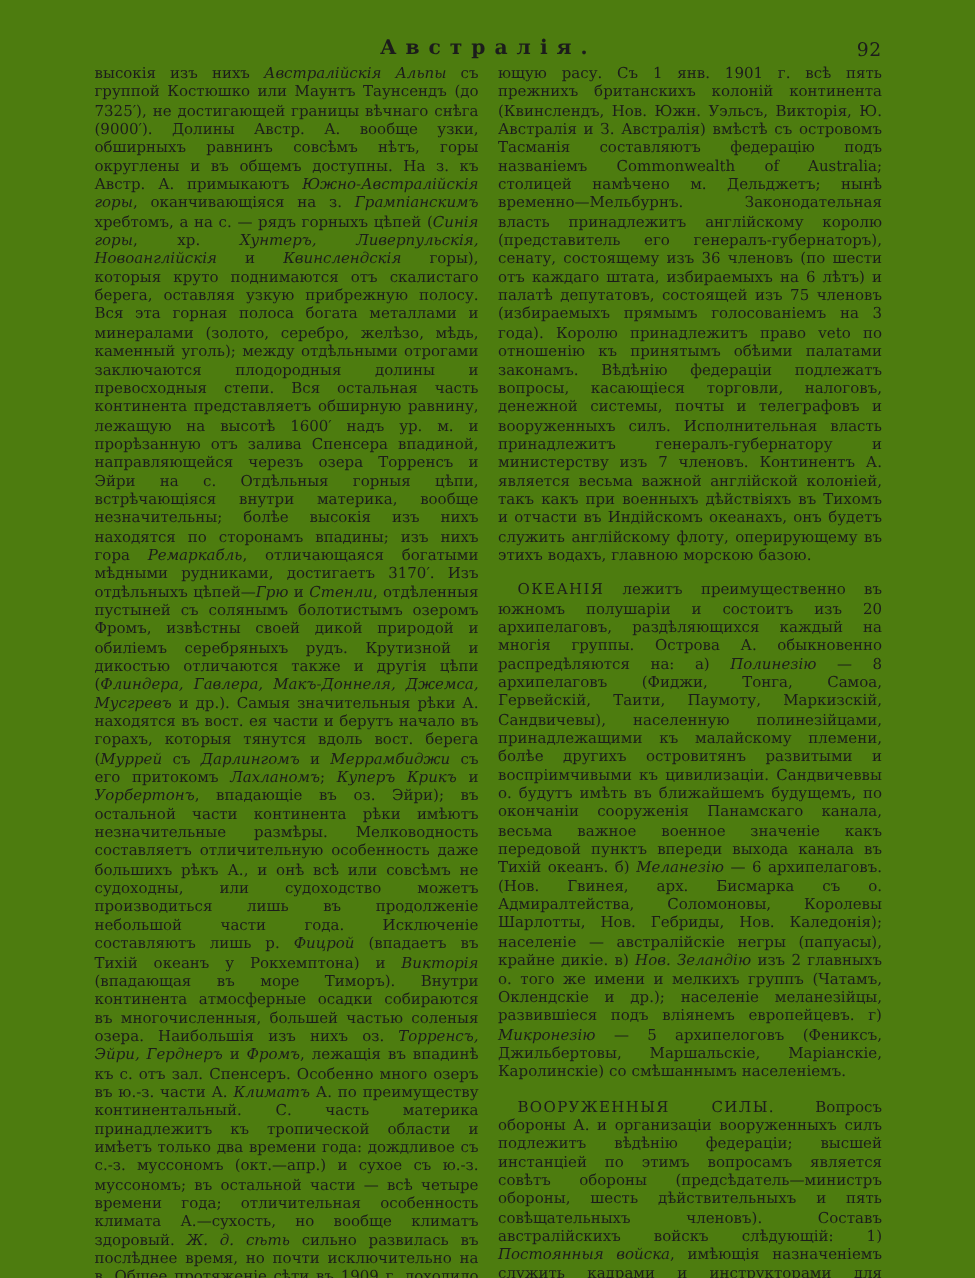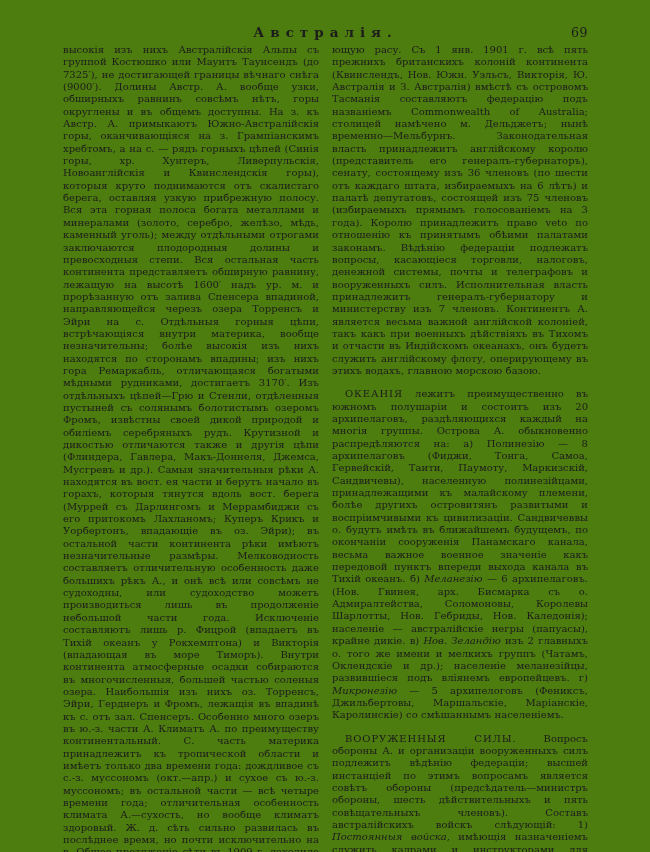--- a/index.html
+++ b/index.html
@@ -50,31 +50,31 @@
   }
   .col p {
     margin: 0;
     text-align: justify;
     font-size: 10px;
     line-height: 12.35px;
     word-spacing: 0.2px;
   }
   .col p.indent { text-indent: 13px; }
   .col p.space-before { margin-top: 11px; }
-  .run-i  { }
+  .run-i  { font-style: italic; }
   .run-bi { font-style: italic; font-weight: normal; }
   .run-caps { letter-spacing: 0.9px; }
 </style>
 </head>
 <body>
 
 <div class="page">
   <div class="header">
     <div class="title">Австралія.</div>
-    <div class="pagenum">69</div>
+    <div class="pagenum">92</div>
   </div>
   <div class="columns">
     <div class="col" id="col-left">
         <p class=""><span class="run">высокія изъ нихъ </span><span class="run-i">Австралійскія Альпы</span><span class="run"> съ группой Костюшко или Маунтъ Таунсендъ (до 7325′), не достигающей границы вѣчнаго снѣга (9000′). Долины Австр. А. вообще узки, обширныхъ равнинъ совсѣмъ нѣтъ, горы округлены и въ общемъ доступны. На з. къ Австр. А. примыкаютъ </span><span class="run-i">Южно-Австралійскія горы</span><span class="run">, оканчивающіяся на з. </span><span class="run-i">Грампіанскимъ</span><span class="run"> хребтомъ, а на с. — рядъ горныхъ цѣпей (</span><span class="run-i">Синія горы</span><span class="run">, хр. </span><span class="run-i">Хунтеръ, Ливерпульскія, Новоанглійскія</span><span class="run"> и </span><span class="run-i">Квинслендскія</span><span class="run"> горы), которыя круто поднимаются отъ скалистаго берега, оставляя узкую прибрежную полосу. Вся эта горная полоса богата металлами и минералами (золото, серебро, желѣзо, мѣдь, каменный уголь); между отдѣльными отрогами заключаются плодородныя долины и превосходныя степи. Вся остальная часть континента представляетъ обширную равнину, лежащую на высотѣ 1600′ надъ ур. м. и прорѣзанную отъ залива Спенсера впадиной, направляющейся черезъ озера Торренсъ и Эйри на с. Отдѣльныя горныя цѣпи, встрѣчающіяся внутри материка, вообще незначительны; болѣе высокія изъ нихъ находятся по сторонамъ впадины; изъ нихъ гора </span><span class="run-i">Ремаркабль</span><span class="run">, отличающаяся богатыми мѣдными рудниками, достигаетъ 3170′. Изъ отдѣльныхъ цѣпей—</span><span class="run-i">Грю</span><span class="run"> и </span><span class="run-i">Стенли</span><span class="run">, отдѣленныя пустыней съ солянымъ болотистымъ озеромъ Фромъ, извѣстны своей дикой природой и обиліемъ серебряныхъ рудъ. Крутизной и дикостью отличаются также и другія цѣпи (</span><span class="run-i">Флиндера, Гавлера, Макъ-Доннеля, Джемса, Мусгревъ</span><span class="run"> и др.). Самыя значительныя рѣки А. находятся въ вост. ея части и берутъ начало въ горахъ, которыя тянутся вдоль вост. берега (</span><span class="run-i">Муррей</span><span class="run"> съ </span><span class="run-i">Дарлингомъ</span><span class="run"> и </span><span class="run-i">Меррамбиджи</span><span class="run"> съ его притокомъ </span><span class="run-i">Лахланомъ</span><span class="run">; </span><span class="run-i">Куперъ Крикъ</span><span class="run"> и </span><span class="run-i">Уорбертонъ</span><span class="run">, впадающіе въ оз. Эйри); въ остальной части континента рѣки имѣютъ незначительные размѣры. Мелководность составляетъ отличительную особенность даже большихъ рѣкъ А., и онѣ всѣ или совсѣмъ не судоходны, или судоходство можетъ производиться лишь въ продолженіе небольшой части года. Исключеніе составляютъ лишь р. </span><span class="run-i">Фицрой</span><span class="run"> (впадаетъ въ Тихій океанъ у Рокхемптона) и </span><span class="run-i">Викторія</span><span class="run"> (впадающая въ море Тиморъ). Внутри континента атмосферные осадки собираются въ многочисленныя, большей частью соленыя озера. Наибольшія изъ нихъ оз. </span><span class="run-i">Торренсъ, Эйри, Герднеръ</span><span class="run"> и </span><span class="run-i">Фромъ</span><span class="run">, лежащія въ впадинѣ къ с. отъ зал. Спенсеръ. Особенно много озеръ въ ю.-з. части А. </span><span class="run-i">Климатъ</span><span class="run"> А. по преимуществу континентальный. С. часть материка принадлежитъ къ тропической области и имѣетъ только два времени года: дождливое съ с.-з. муссономъ (окт.—апр.) и сухое съ ю.-з. муссономъ; въ остальной части — всѣ четыре времени года; отличительная особенность климата А.—сухость, но вообще климатъ здоровый. </span><span class="run-i">Ж. д. сѣть</span><span class="run"> сильно развилась въ послѣднее время, но почти исключительно на в. Общее протяженіе сѣти въ 1909 г. доходило до 26.426 в. Ширина колеи въ различныхъ штатахъ неодинакова. Съ Англіей А. соединена 3 кабелями, проложенныхъ въ вост. и зап. направленіяхъ и черезъ Нидерландскую Индію. </span></p>
       </div>
     <div class="col" id="col-right">
         <p class=""><span class="run">ющую расу. Съ 1 янв. 1901 г. всѣ пять прежнихъ британскихъ колоній континента (Квинслендъ, Нов. Южн. Уэльсъ, Викторія, Ю. Австралія и З. Австралія) вмѣстѣ съ островомъ Тасманія составляютъ федерацію подъ названіемъ Commonwealth of Australia; столицей намѣчено м. Дельджетъ; нынѣ временно—Мельбурнъ. Законодательная власть принадлежитъ англійскому королю (представитель его генералъ-губернаторъ), сенату, состоящему изъ 36 членовъ (по шести отъ каждаго штата, избираемыхъ на 6 лѣтъ) и палатѣ депутатовъ, состоящей изъ 75 членовъ (избираемыхъ прямымъ голосованіемъ на 3 года). Королю принадлежитъ право veto по отношенію къ принятымъ обѣими палатами законамъ. Вѣдѣнію федераціи подлежатъ вопросы, касающіеся торговли, налоговъ, денежной системы, почты и телеграфовъ и вооруженныхъ силъ. Исполнительная власть принадлежитъ генералъ-губернатору и министерству изъ 7 членовъ. Континентъ А. является весьма важной англійской колоніей, такъ какъ при военныхъ дѣйствіяхъ въ Тихомъ и отчасти въ Индійскомъ океанахъ, онъ будетъ служить англійскому флоту, оперирующему въ этихъ водахъ, главною морскою базою.</span></p>
         <p class="indent space-before"><span class="run-caps">ОКЕАНІЯ</span><span class="run"> лежитъ преимущественно въ южномъ полушаріи и состоитъ изъ 20 архипелаговъ, раздѣляющихся каждый на многія группы. Острова А. обыкновенно распредѣляются на: а) </span><span class="run-i">Полинезію</span><span class="run"> — 8 архипелаговъ (Фиджи, Тонга, Самоа, Гервейскій, Таити, Паумоту, Маркизскій, Сандвичевы), населенную полинезійцами, принадлежащими къ малайскому племени, болѣе другихъ островитянъ развитыми и воспріимчивыми къ цивилизаціи. Сандвичеввы о. будутъ имѣть въ ближайшемъ будущемъ, по окончаніи сооруженія Панамскаго канала, весьма важное военное значеніе какъ передовой пунктъ впереди выхода канала въ Тихій океанъ. б) </span><span class="run-bi">Меланезію</span><span class="run"> — 6 архипелаговъ. (Нов. Гвинея, арх. Бисмарка съ о. Адмиралтейства, Соломоновы, Королевы Шарлотты, Нов. Гебриды, Нов. Каледонія); населеніе — австралійскіе негры (папуасы), крайне дикіе. в) </span><span class="run-bi">Нов. Зеландію</span><span class="run"> изъ 2 главныхъ о. того же имени и мелкихъ группъ (Чатамъ, Оклендскіе и др.); населеніе меланезійцы, развившіеся подъ вліянемъ европейцевъ. г) </span><span class="run-bi">Микронезію</span><span class="run"> — 5 архипелоговъ (Фениксъ, Джильбертовы, Маршальскіе, Маріанскіе, Каролинскіе) со смѣшаннымъ населеніемъ.</span></p>
         <p class="indent space-before"><span class="run-caps">ВООРУЖЕННЫЯ СИЛЫ.</span><span class="run"> Вопросъ обороны А. и организаціи вооруженныхъ силъ подлежитъ вѣдѣнію федераціи; высшей инстанціей по этимъ вопросамъ является совѣтъ обороны (предсѣдатель—министръ обороны, шесть дѣйствительныхъ и пять совѣщательныхъ членовъ). Составъ австралійскихъ войскъ слѣдующій: 1) </span><span class="run-bi">Постоянныя войска</span><span class="run">, имѣющія назначеніемъ служить кадрами и инструкторами для милиціи и волонтеровъ. Комплектуются вербовкой, возрастъ 18-30 лѣтъ, срокъ службы 5 лѣтъ, съ правомъ продленія еще на 3 г.; жалованье сравнительно высокое. Къ нимъ относятся: а) административный и инструкторскій персоналъ въ пѣхотѣ и конницѣ, б) австралійскій артиллер. полкъ (700 чел., выдѣляющіе чиновъ въ артиллер. шта-</span></p>
       </div>

